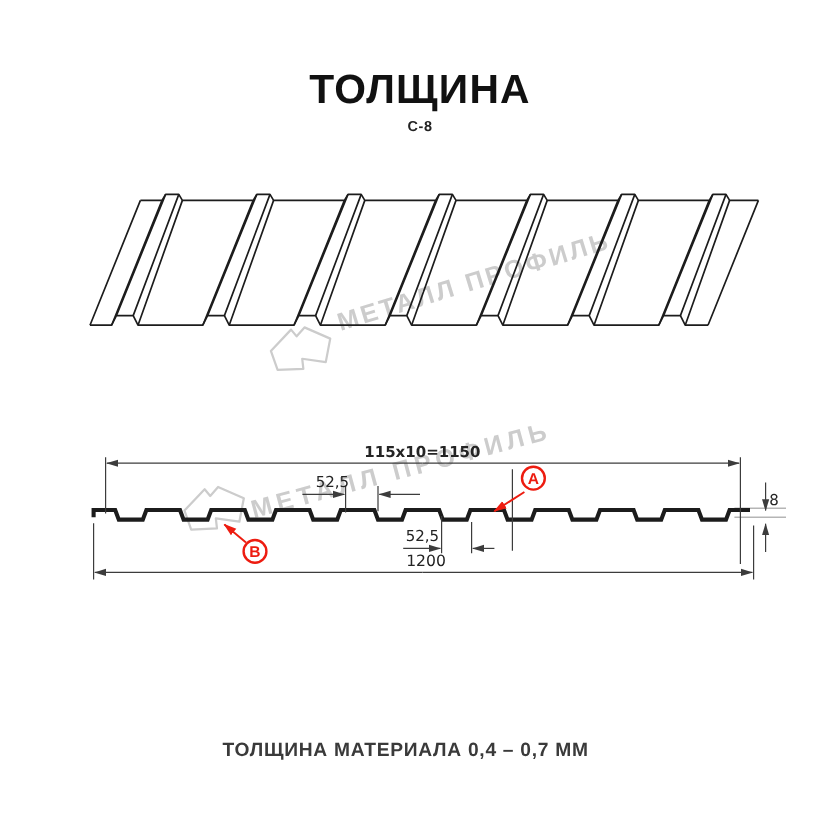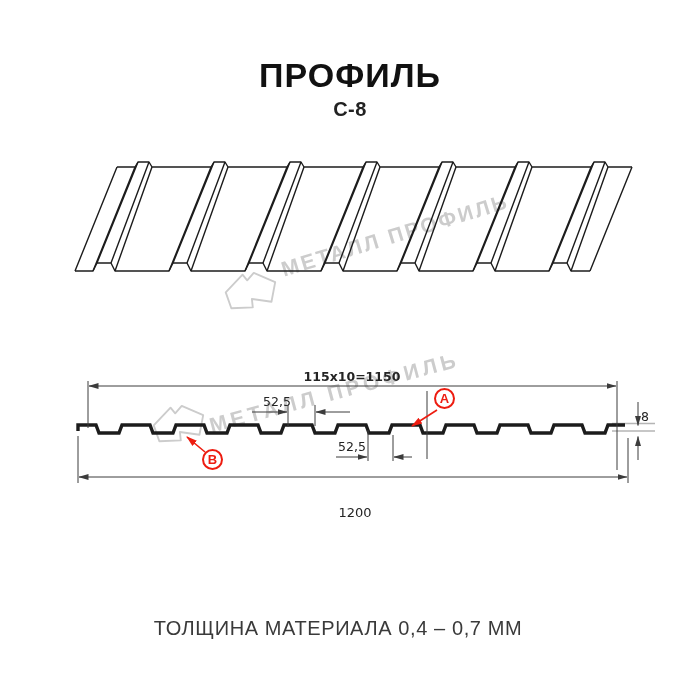--- a/index.html
+++ b/index.html
@@ -13,34 +13,34 @@
     position:relative;width:700px;height:700px;background:#fff;overflow:hidden;
     font-family:"Liberation Sans", sans-serif;color:#1c1c1c;
   }
   .abs{position:absolute;}
   #title{
     left:0;top:56px;width:700px;text-align:center;
     font-size:34px;font-weight:800;letter-spacing:1px;color:#111;
   }
   #subtitle{
     left:0;top:98px;width:700px;text-align:center;
-    font-size:20px;font-weight:700;letter-spacing:.5px;color:#222;
+    font-size:12px;font-weight:700;letter-spacing:.5px;color:#222;
   }
   #footer{
     left:0;top:617px;width:676px;text-align:center;
-    font-size:20px;font-weight:400;letter-spacing:.6px;color:#3a3a3a;
+    font-size:16px;font-weight:700;letter-spacing:.6px;color:#3a3a3a;
   }
   .dim-text{
     font-size:12.5px;color:#242424;text-align:center;white-space:nowrap;
     font-family:"DejaVu Sans","Liberation Sans",sans-serif;
   }
   #dim-pitch{left:252px;top:369px;width:200px;font-weight:bold;}
   #dim-top-flat{left:227px;top:394px;width:100px;}
   #dim-bottom-flat{left:302px;top:439px;width:100px;}
-  #dim-overall{left:305px;top:461px;width:100px;font-size:13px;margin-top:44px;}
+  #dim-overall{left:305px;top:461px;width:100px;font-size:13px;}
   #dim-height{left:641px;top:409px;width:24px;text-align:left;}
   .circle-label{
     width:21px;height:21px;border-radius:50%;
     border:2.4px solid var(--accent);color:var(--accent);
     display:flex;align-items:center;justify-content:center;
     font-size:13px;font-weight:700;background:rgba(255,255,255,.0);
     box-sizing:border-box;
   }
   #label-a{left:434px;top:388px;}
   #label-b{left:202px;top:449px;}
@@ -122,21 +122,21 @@
       <line class="dimline" x1="638" y1="402" x2="638" y2="425.5" marker-end="url(#ab)"></line>
       <line class="dimline" x1="638" y1="460" x2="638" y2="436.5" marker-end="url(#ab)"></line>
     </g>
 
     <g>
       <line class="leader" x1="437" y1="410" x2="412" y2="426" marker-end="url(#ar)"></line>
       <line class="leader" x1="205" y1="452" x2="187" y2="437" marker-end="url(#ar)"></line>
     </g>
   </svg>
 
-  <div class="abs" id="title">ПРОФИЛЬ</div>
+  <div class="abs" id="title">ТОЛЩИНА</div>
   <div class="abs" id="subtitle">С-8</div>
 
   <div class="abs dim-text" id="dim-pitch">115x10=1150</div>
   <div class="abs dim-text" id="dim-top-flat">52,5</div>
   <div class="abs dim-text" id="dim-bottom-flat">52,5</div>
   <div class="abs dim-text" id="dim-overall">1200</div>
   <div class="abs dim-text" id="dim-height">8</div>
 
   <div class="abs circle-label" id="label-a">А</div>
   <div class="abs circle-label" id="label-b">В</div>

